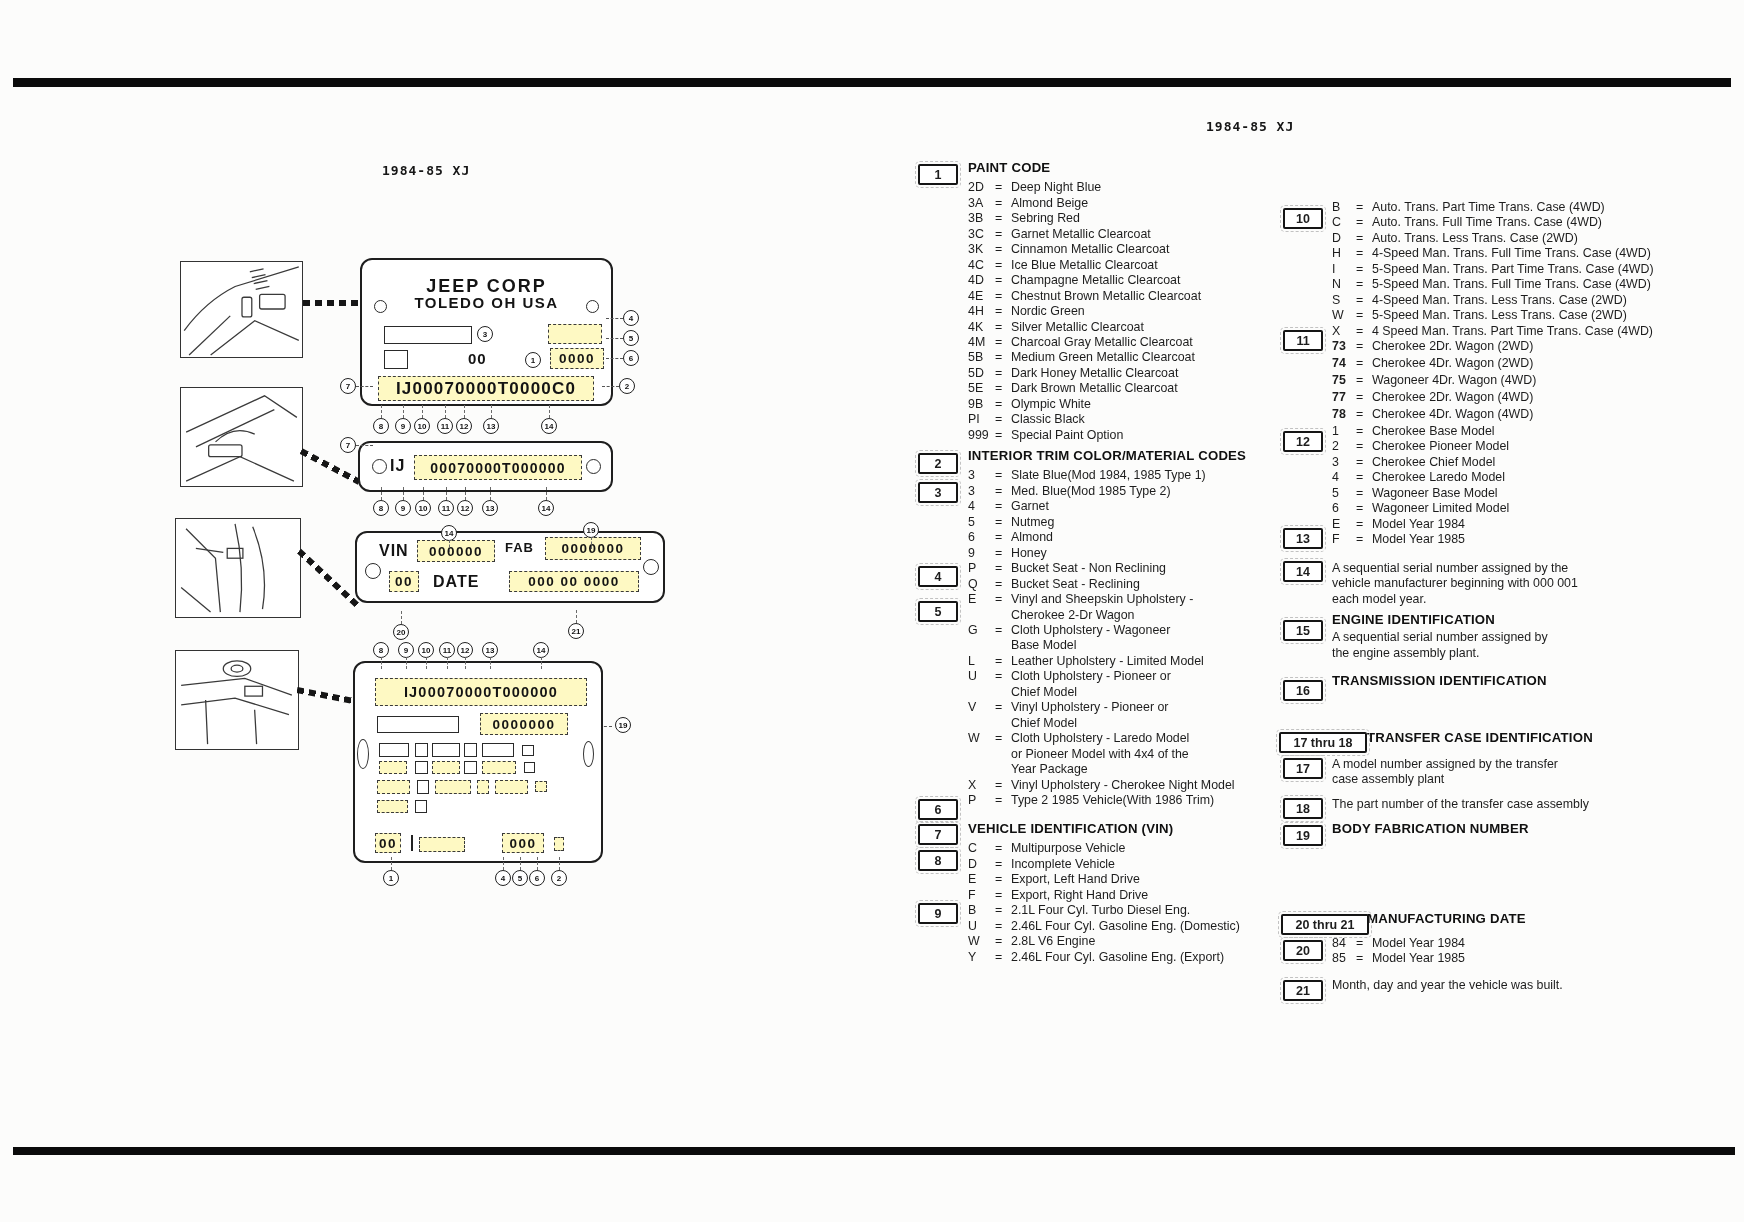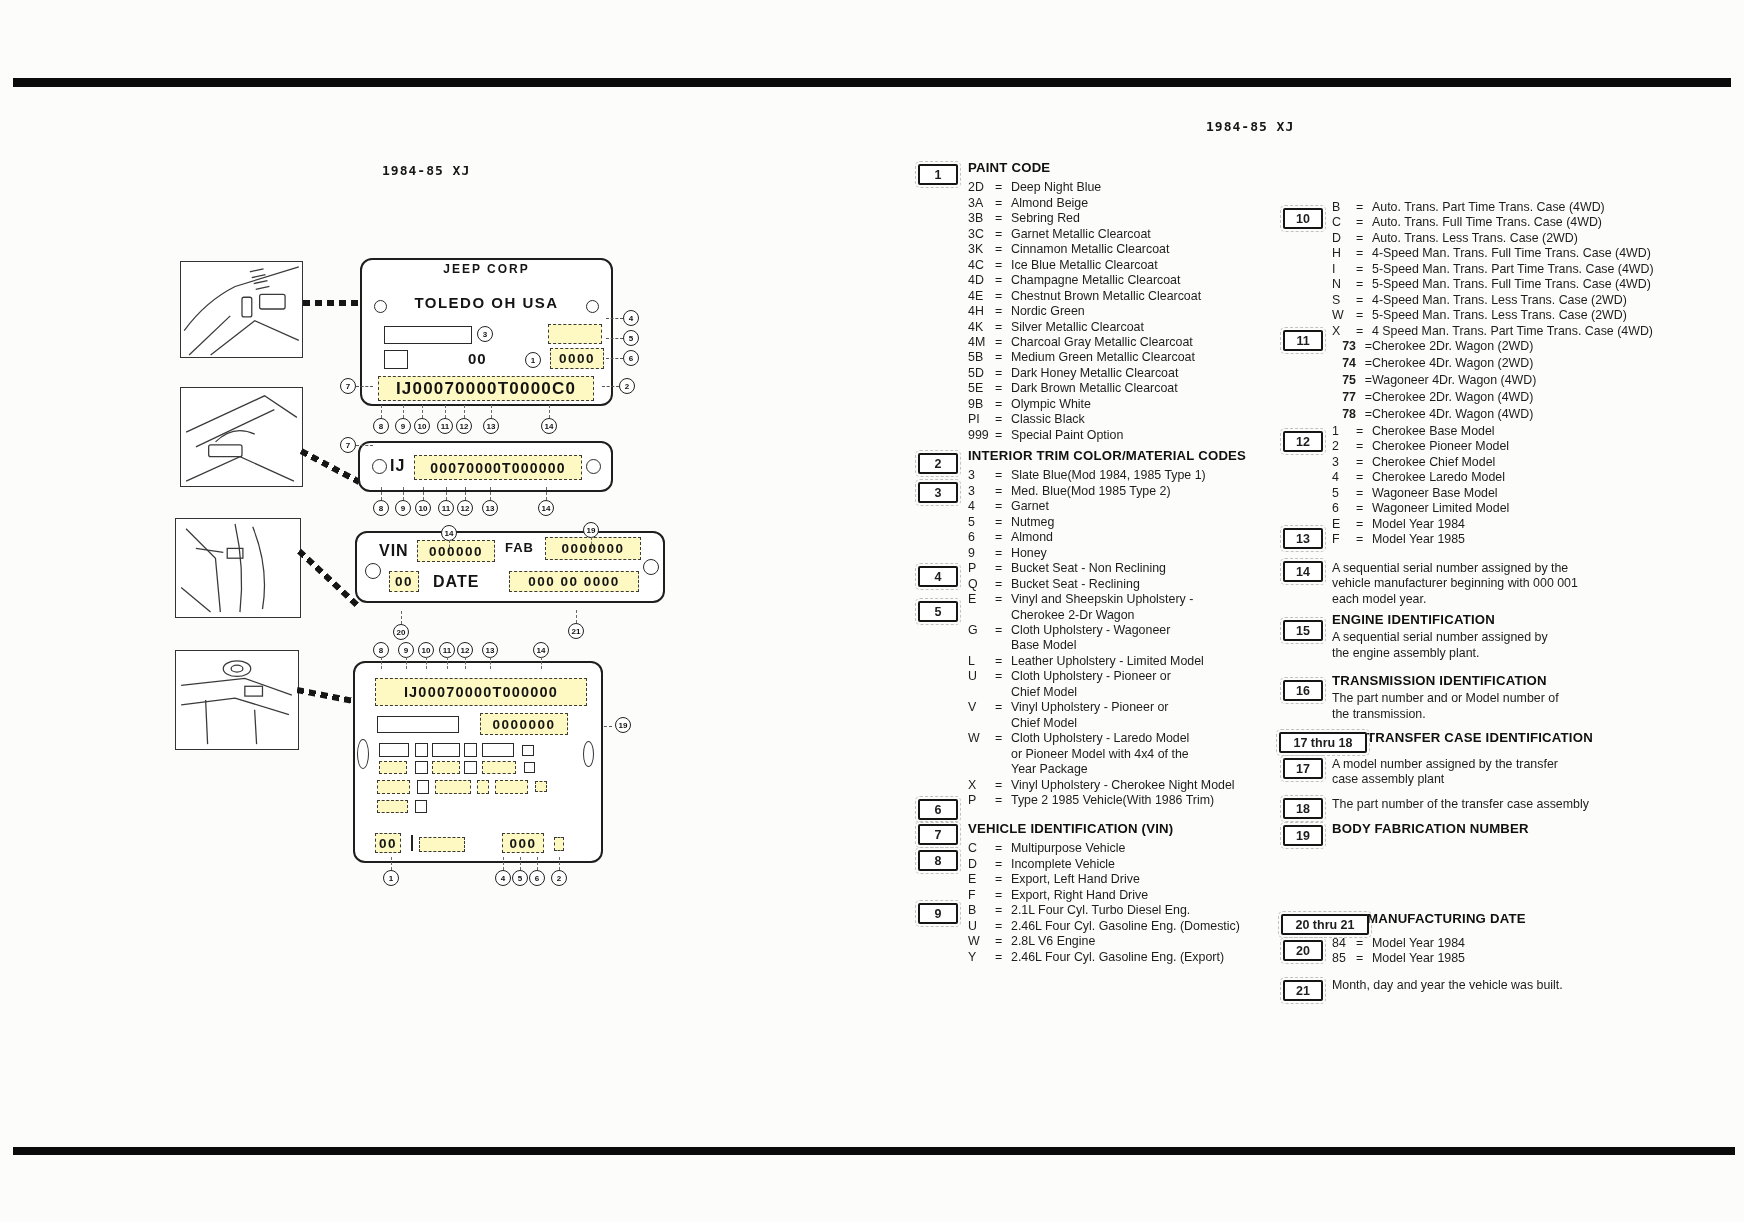--- a/index.html
+++ b/index.html
@@ -16,21 +16,21 @@
     position:absolute; font-family:"DejaVu Sans Mono", monospace;
     font-weight:bold; font-size:13px; letter-spacing:1px; color:#161616;
   }
   .sec { position:absolute; font-size:12.4px; line-height:15.45px; white-space:nowrap; }
   .sec .title { font-weight:bold; font-size:13.2px; letter-spacing:.2px; margin-bottom:5px; color:#101010; }
   .row { display:flex; }
   .mcol .c { width:27px; }
   .mcol .e { width:16px; }
   .rcol .c { width:24px; }
   .rcol .e { width:16px; }
-  .lh17 { line-height:17px;text-align:right; }
+  .lh17 { line-height:17px; }
   .nbox {
     position:absolute; width:40px; height:21px; border:2.4px solid #151515; border-radius:2px;
     display:flex; align-items:center; justify-content:center; font-size:12.5px; font-weight:bold;
     background:#fff; outline:1.4px dashed #c2c2c2; outline-offset:2px; z-index:4;
   }
   .nbox.wide { width:88px; }
   .plate { position:absolute; border:2.6px solid #1e1e1e; border-radius:12px; background:#fff; z-index:2; }
   .rivet { position:absolute; border:1.6px solid #2a2a2a; border-radius:50%; background:#fff; }
   .dbox {
     position:absolute; border:1.6px dashed #3a3a3a; background:#fef9c3;
@@ -109,21 +109,21 @@
       <rect x="70" y="36" width="18" height="10"></rect>
   </svg>
 </div>
 
 <div class="lead" style="left:303px;top:300px;width:57px"></div>
 <div class="lead" style="left:301px;top:448px;width:66px;transform:rotate(28deg)"></div>
 <div class="lead" style="left:299px;top:548px;width:80px;transform:rotate(43deg)"></div>
 <div class="lead" style="left:297px;top:687px;width:60px;transform:rotate(11deg)"></div>
 
 <div class="plate" style="left:360px;top:258px;width:253px;height:148px">
-  <div class="ptxt center" style="top:2px;font-size:12px;letter-spacing:2px">JEEP CORP</div>
+  <div class="ptxt center" style="top:16px;font-size:18px;letter-spacing:2px">JEEP CORP</div>
   <div class="ptxt center" style="top:34px;font-size:15px;letter-spacing:1.5px">TOLEDO OH USA</div>
   <div class="rivet" style="left:12px;top:40px;width:13px;height:13px"></div>
   <div class="rivet" style="left:224px;top:40px;width:13px;height:13px"></div>
   <div class="sbox" style="left:22px;top:66px;width:88px;height:18px"></div>
   <div class="co" style="left:115px;top:66px">3</div>
   <div class="dbox" style="left:186px;top:64px;width:54px;height:20px"></div>
   <div class="sbox" style="left:22px;top:90px;width:24px;height:19px"></div>
   <div class="ptxt" style="left:106px;top:90px;font-size:15px;letter-spacing:1px">00</div>
   <div class="co" style="left:163px;top:92px">1</div>
   <div class="dbox" style="left:188px;top:88px;width:54px;height:21px">0000</div>
@@ -760,25 +760,20 @@
   <div class="title" style="margin-bottom:3px">ENGINE IDENTIFICATION</div>
   <div>
 
   <div class="pline">A sequential serial number assigned by</div>
       <div class="pline">the engine assembly plant.</div>
     </div>
 </div>
 
 <div class="sec" style="left:1332px;top:673px;width:380px">
   <div class="title" style="margin-bottom:3px">TRANSMISSION IDENTIFICATION</div>
-  <div>
-
-  <div class="pline">The part number and or Model number of</div>
-      <div class="pline">the transmission.</div>
-    </div>
 </div>
 
 <div class="sec" style="left:1367px;top:730px;width:380px">
   <div class="title">TRANSFER CASE IDENTIFICATION</div>
 </div>
 
 <div class="sec" style="left:1332px;top:757px;width:380px">
   <div>
 
   <div class="pline">A model number assigned by the transfer</div>

